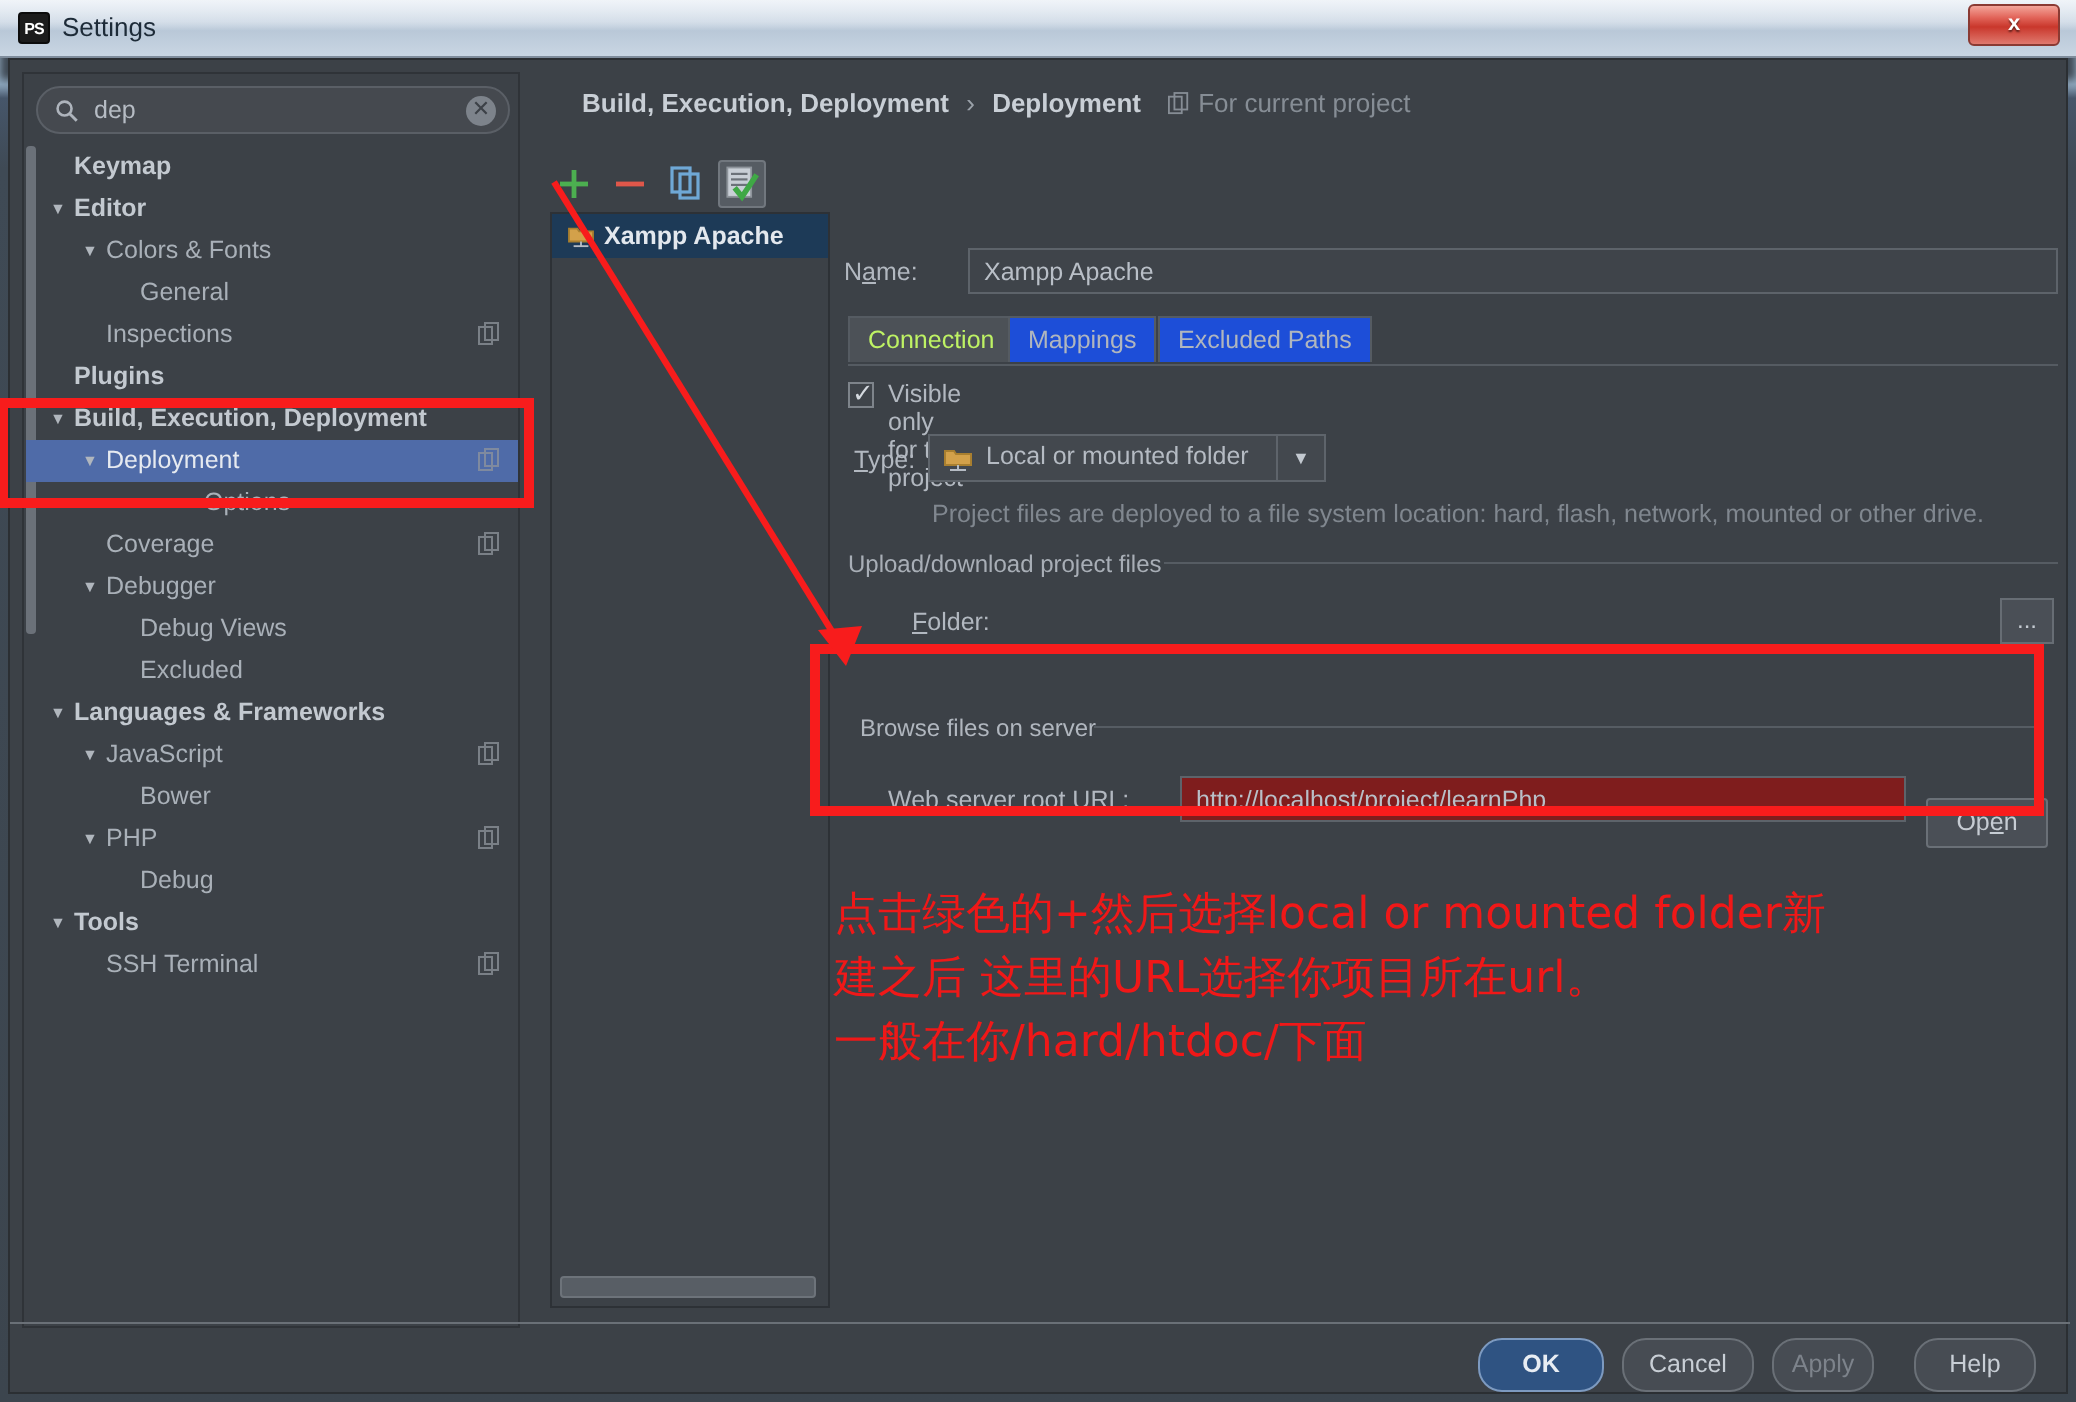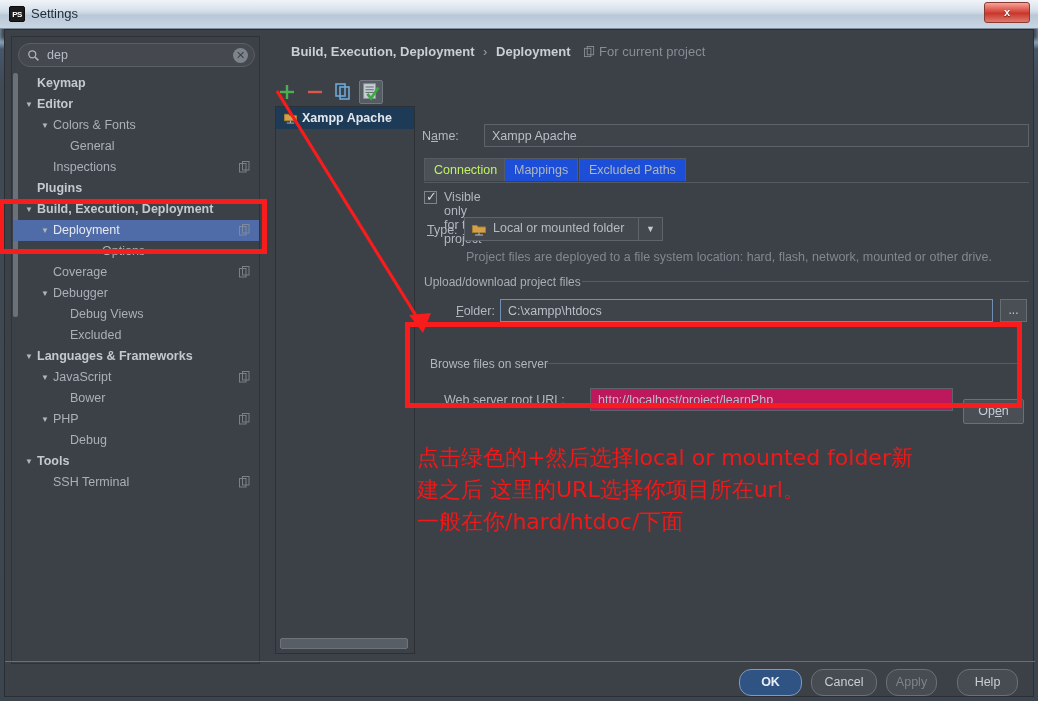--- a/index.html
+++ b/index.html
@@ -220,21 +220,21 @@
     color:#c4cad1; font-size:12px; text-align:center; line-height:21px; cursor:pointer;
   }
 
   #browse-group-label{ left:8px; top:277px; font-size:12px; color:#b0b6be; }
   #browse-group-line{
     position:absolute; left:125px; top:283px; width:470px; height:1px; background:#565c63;
   }
   #web-url-label{ left:22px; top:313px; }
   #web-url-field{
     position:absolute; left:168px; top:308px; width:363px; height:23px;
-    background:#be185d; border:1px solid #5d636a;
+    background:#7f1d1d; border:1px solid #5d636a;
     color:#b9bfc7; font-size:12.5px; padding:0 7px; line-height:21px;
     font-family:"Liberation Sans", sans-serif; outline:none;
   }
   #open-button{
     position:absolute; left:541px; top:307px; width:61px; height:25px;
     background:#4a4f56; border:1px solid #6a7077; border-radius:2px;
     color:#c6ccd3; font-size:12.5px; text-align:center; line-height:23px; cursor:pointer;margin-top:12px;
   }
 
   
@@ -489,21 +489,20 @@
           <div id="type-arrow">▼</div>
         </div>
         <div class="lbl" id="type-hint">Project files are deployed to a file system location: hard, flash, network, mounted or other drive.</div>
 
         <div class="lbl" id="upload-group-label">Upload/download project files</div>
         <div id="upload-group-line"></div>
 
         <div class="lbl" id="folder-label">
           <span class="u">F</span>older:
         </div>
-        <input id="folder-field" readonly="" value="C:\xampp\htdocs" style="">
         <div id="folder-browse">...</div>
 
         <div class="lbl" id="browse-group-label">Browse files on server</div>
         <div id="browse-group-line"></div>
 
         <div class="lbl" id="web-url-label">
           <span class="u">W</span>eb server root URL:
         </div>
         <input id="web-url-field" readonly="" value="http://localhost/project/learnPhp" style="">
         <div id="open-button">Op<span class="u">e</span>n</div>

